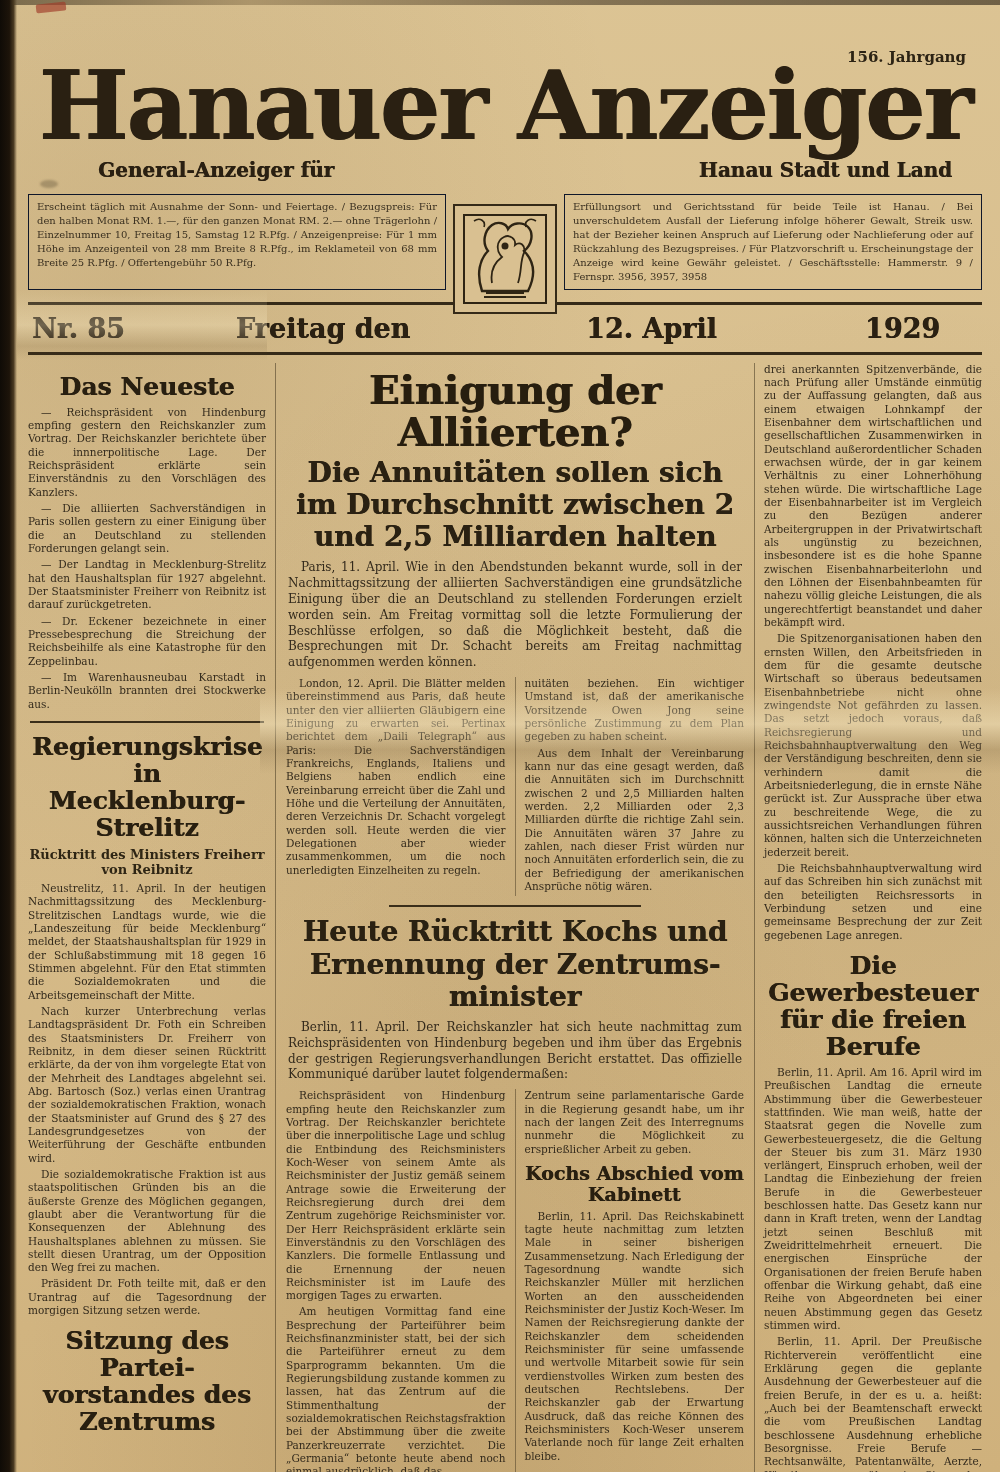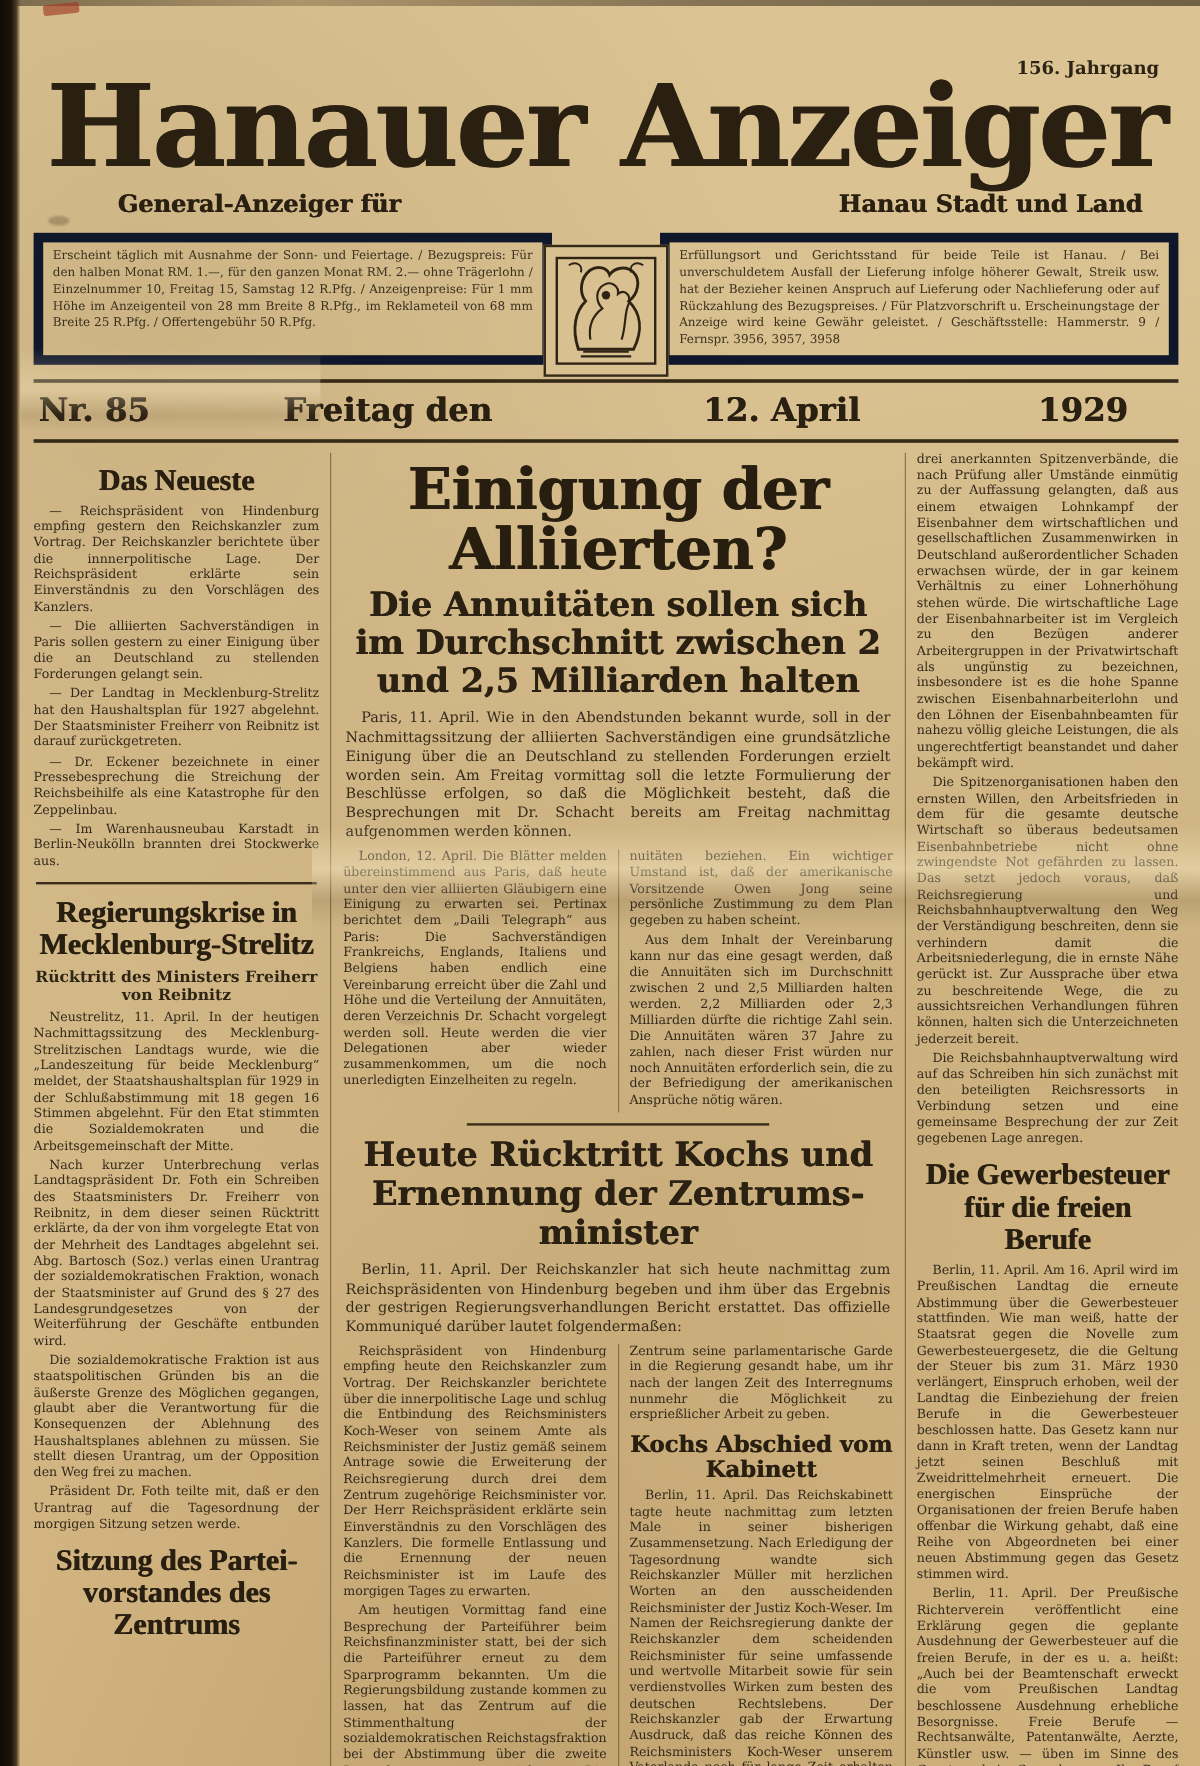--- a/index.html
+++ b/index.html
@@ -26,44 +26,44 @@
 
   .sheet{position:absolute;left:28px;right:18px;top:0;bottom:0;}
 
   
   .jahrgang{position:absolute;top:48px;right:16px;font-size:15px;font-weight:bold;color:#2c2314;}
   .mast-title{margin:56px 0 0;text-align:center;font-size:95px;font-weight:bold;line-height:1.05;
     letter-spacing:-2px;color:#2a2012;text-shadow:1px 0 0 #2a2012;white-space:nowrap;}
   .mast-sub{display:flex;justify-content:space-between;padding:2px 30px 0 70px;
     font-size:20px;font-weight:bold;color:#2a2012;text-shadow:.5px 0 0 #2a2012;}
   .imprint-row{display:flex;justify-content:space-between;margin-top:12px;}
-  .imprint{border:8px solid #0f172a;padding:5px 8px;width:400px;font-size:10px;line-height:1.4;
+  .imprint{border:1px solid #0f172a;padding:5px 8px;width:400px;font-size:10px;line-height:1.4;
     text-align:justify;color:#3a3020;}
   .crest-box{position:absolute;left:50%;transform:translateX(-50%);top:204px;width:100px;height:106px;
     border:2px solid #352a18;background:#d9c091;z-index:3;display:flex;align-items:center;justify-content:center;}
   .dateline{display:flex;align-items:baseline;margin-top:12px;border-top:3px solid #352a18;
     border-bottom:3px solid #352a18;padding:8px 4px;font-size:27px;font-weight:bold;color:#2a2012;
     text-shadow:.5px 0 0 #2a2012;}
   .sp1{flex:1.2}.sp2{flex:1.9}.sp3{flex:1.6}
 
   
   .cols{display:flex;margin-top:8px;height:1144px;overflow:hidden;}
   .col-l{width:238px;flex:none;padding-right:9px;}
   .col-m{width:458px;flex:none;padding:0 10px;border-left:1px solid rgba(70,56,32,.55);
     border-right:1px solid rgba(70,56,32,.55);}
   .col-r{flex:1;padding-left:9px;}
 
   .sec-title{font-size:25px;font-weight:bold;text-align:center;line-height:1.08;margin:10px 4px 6px;
-    color:#281f10;text-shadow:.6px 0 0 #281f10;font-family:Liberation Serif, serif;}
+    color:#281f10;text-shadow:.6px 0 0 #281f10;}
   .sec-sub{font-size:13px;font-weight:bold;text-align:center;margin:0 0 5px;color:#2e2514;}
   .p{font-size:10.5px;line-height:1.27;text-align:justify;text-indent:13px;margin:0 0 3px;}
   .lead{font-size:12px;line-height:1.32;text-align:justify;text-indent:13px;margin:2px 2px 6px;font-weight:500;}
   .rule-full{border:none;border-top:2px solid #3a2e1a;margin:10px 2px;}
   .divider{border:none;border-top:2px solid #3a2e1a;width:55%;margin:9px auto;}
-  .h-big{font-size:48px;font-weight:bold;text-align:center;line-height:1.05;margin:6px 0 4px;
+  .h-big{font-size:40px;font-weight:bold;text-align:center;line-height:1.05;margin:6px 0 4px;
     color:#271e0f;text-shadow:1px 0 0 #271e0f;}
   .h-mid{font-size:36px;font-weight:bold;text-align:center;line-height:1.08;margin:8px 0 4px;
     color:#271e0f;text-shadow:1px 0 0 #271e0f;}
   .h-sub{font-size:28px;font-weight:bold;text-align:center;line-height:1.15;margin:0 10px 7px;
     color:#2a2112;text-shadow:.5px 0 0 #2a2112;}
   .h-small{font-size:19px;font-weight:bold;text-align:center;line-height:1.1;margin:7px 0 5px;
     color:#281f10;text-shadow:.5px 0 0 #281f10;}
   .subcols{display:flex;}
   .subcol{flex:1;min-width:0;}
   .subcol + .subcol{border-left:1px solid rgba(70,56,32,.5);padding-left:9px;margin-left:9px;}

